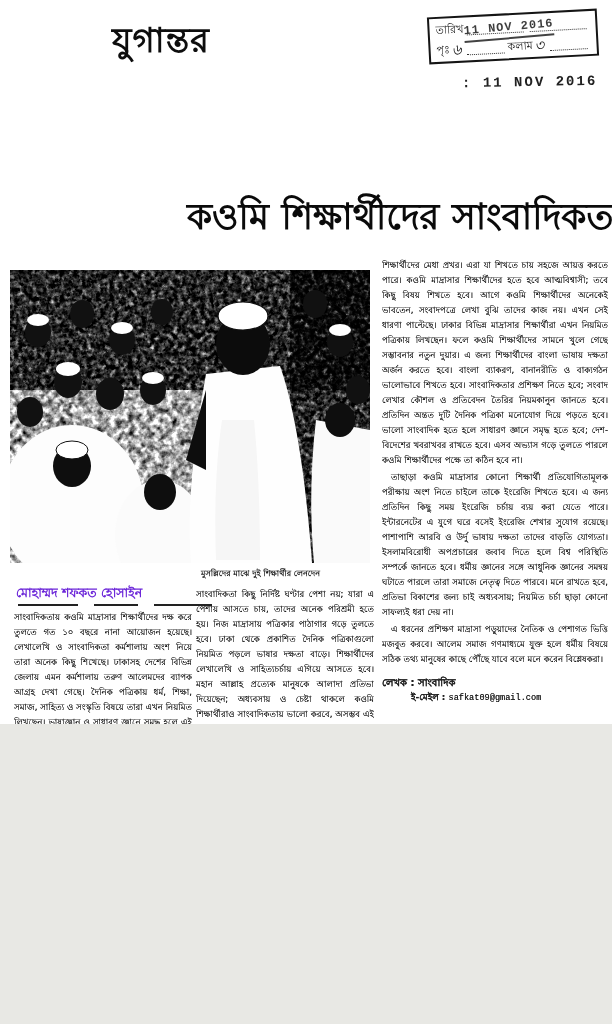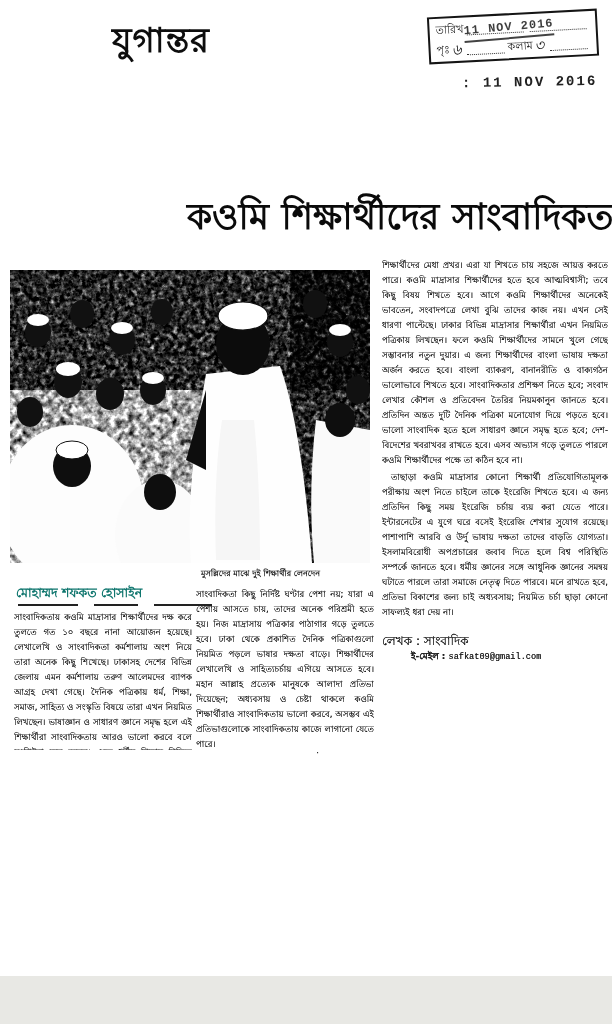--- a/index.html
+++ b/index.html
@@ -1,18 +1,18 @@
 <!DOCTYPE html>
 <html><head>
 <meta charset="utf-8">
 <style>
   html,body{margin:0;padding:0;background:#e8e8e4;}
   .page{
     position:relative;
-    width:612px;height:976px;
+    width:612px;height:724px;
     margin:0 auto;
     background:#ffffff;
     color:#151515;
     font-family:"DejaVu Sans", sans-serif;
     overflow:hidden;
   }
   
   .masthead{
     position:absolute;left:112px;top:14px;
     font-size:34px;font-weight:bold;letter-spacing:1px;
@@ -60,40 +60,40 @@
   
   .photo-wrap{position:absolute;left:10px;top:270px;width:360px;height:293px;margin:0;}
   .photo-wrap svg{display:block;}
   .photo-caption{
     position:absolute;left:120px;top:567px;width:200px;
     font-size:8px;font-weight:bold;text-align:right;color:#222;
   }
   
   .byline{
     position:absolute;left:16px;top:584px;
-    font-size:12.5px;font-weight:bold;color:#0f766e;
+    font-size:12.5px;font-weight:bold;color:#6d28d9;
   }
   .byline-underlines{position:absolute;left:18px;top:604px;width:210px;display:flex;gap:16px;}
   .byline-underlines div{height:2px;background:#222;}
   .u1{width:60px;} .u2{width:44px;} .u3{width:58px;}
   
   .col{
     position:absolute;
     font-size:8.6px;line-height:15px;
     text-align:justify;color:#1d1d1d;
     text-shadow:0 0 0.35px rgba(0,0,0,.75);
   }
   .col p{margin:0 0 2px 0;}
   .col p + p{text-indent:9px;}
   .col-left{left:14px;top:610px;width:178px;height:140px;overflow:hidden;}
   .col-middle{left:196px;top:587px;width:178px;height:160px;overflow:hidden;}
   .col-right{left:382px;top:258px;width:226px;height:480px;overflow:hidden;}
   .end-mark{position:absolute;left:316px;top:747px;font-size:10px;color:#222;}
   
-  .author-line{font-weight:normal;margin-top:14px;font-size:12px;}
+  .author-line{font-weight:bold;margin-top:8px;font-size:10px;}
   .email-line{font-weight:bold;font-size:8.8px;margin-left:29px;}
   .email-line .latin{font-family:"Liberation Mono", monospace;font-weight:normal;font-size:8.6px;}
 </style>
 </head>
 <body>
 
 <div class="page">
 
   <div class="masthead">যুগান্তর</div>
 
@@ -184,20 +184,21 @@
   </div>
 
   <div class="col col-middle">
     <p>সাংবাদিকতা কিছু নির্দিষ্ট ঘণ্টার পেশা নয়; যারা এ পেশায় আসতে চায়, তাদের অনেক পরিশ্রমী হতে হয়। নিজ মাদ্রাসায় পত্রিকার পাঠাগার গড়ে তুলতে হবে। ঢাকা থেকে প্রকাশিত দৈনিক পত্রিকাগুলো নিয়মিত পড়লে ভাষার দক্ষতা বাড়ে। শিক্ষার্থীদের লেখালেখি ও সাহিত্যচর্চায় এগিয়ে আসতে হবে। মহান আল্লাহ প্রত্যেক মানুষকে আলাদা প্রতিভা দিয়েছেন; অধ্যবসায় ও চেষ্টা থাকলে কওমি শিক্ষার্থীরাও সাংবাদিকতায় ভালো করবে, অসম্ভব এই প্রতিভাগুলোকে সাংবাদিকতায় কাজে লাগানো যেতে পারে।</p>
   </div>
   <div class="end-mark">·</div>
 
   <div class="col col-right">
     <p>শিক্ষার্থীদের মেধা প্রখর। এরা যা শিখতে চায় সহজে আয়ত্ত করতে পারে। কওমি মাদ্রাসার শিক্ষার্থীদের হতে হবে আত্মবিশ্বাসী; তবে কিছু বিষয় শিখতে হবে। আগে কওমি শিক্ষার্থীদের অনেকেই ভাবতেন, সংবাদপত্রে লেখা বুঝি তাদের কাজ নয়। এখন সেই ধারণা পাল্টেছে। ঢাকার বিভিন্ন মাদ্রাসার শিক্ষার্থীরা এখন নিয়মিত পত্রিকায় লিখছেন। ফলে কওমি শিক্ষার্থীদের সামনে খুলে গেছে সম্ভাবনার নতুন দুয়ার। এ জন্য শিক্ষার্থীদের বাংলা ভাষায় দক্ষতা অর্জন করতে হবে। বাংলা ব্যাকরণ, বানানরীতি ও বাক্যগঠন ভালোভাবে শিখতে হবে। সাংবাদিকতার প্রশিক্ষণ নিতে হবে; সংবাদ লেখার কৌশল ও প্রতিবেদন তৈরির নিয়মকানুন জানতে হবে। প্রতিদিন অন্তত দুটি দৈনিক পত্রিকা মনোযোগ দিয়ে পড়তে হবে। ভালো সাংবাদিক হতে হলে সাধারণ জ্ঞানে সমৃদ্ধ হতে হবে; দেশ-বিদেশের খবরাখবর রাখতে হবে। এসব অভ্যাস গড়ে তুলতে পারলে কওমি শিক্ষার্থীদের পক্ষে তা কঠিন হবে না।</p>
     <p>তাছাড়া কওমি মাদ্রাসার কোনো শিক্ষার্থী প্রতিযোগিতামূলক পরীক্ষায় অংশ নিতে চাইলে তাকে ইংরেজি শিখতে হবে। এ জন্য প্রতিদিন কিছু সময় ইংরেজি চর্চায় ব্যয় করা যেতে পারে। ইন্টারনেটের এ যুগে ঘরে বসেই ইংরেজি শেখার সুযোগ রয়েছে। পাশাপাশি আরবি ও উর্দু ভাষায় দক্ষতা তাদের বাড়তি যোগ্যতা। ইসলামবিরোধী অপপ্রচারের জবাব দিতে হলে বিশ্ব পরিস্থিতি সম্পর্কে জানতে হবে। ধর্মীয় জ্ঞানের সঙ্গে আধুনিক জ্ঞানের সমন্বয় ঘটাতে পারলে তারা সমাজে নেতৃত্ব দিতে পারবে। মনে রাখতে হবে, প্রতিভা বিকাশের জন্য চাই অধ্যবসায়; নিয়মিত চর্চা ছাড়া কোনো সাফল্যই ধরা দেয় না।</p>
+    <p>এ ধরনের প্রশিক্ষণ মাদ্রাসা পড়ুয়াদের নৈতিক ও পেশাগত ভিত্তি মজবুত করবে। আলেম সমাজ গণমাধ্যমে যুক্ত হলে ধর্মীয় বিষয়ে সঠিক তথ্য মানুষের কাছে পৌঁছে যাবে বলে মনে করেন বিশ্লেষকরা।</p>
     <div class="author-line">লেখক : সাংবাদিক</div>
     <div class="email-line">
       <span>ই-মেইল :</span>
       <span class="latin">safkat09@gmail.com</span>
     </div>
   </div>
 
 </div>
 
 </body></html>

